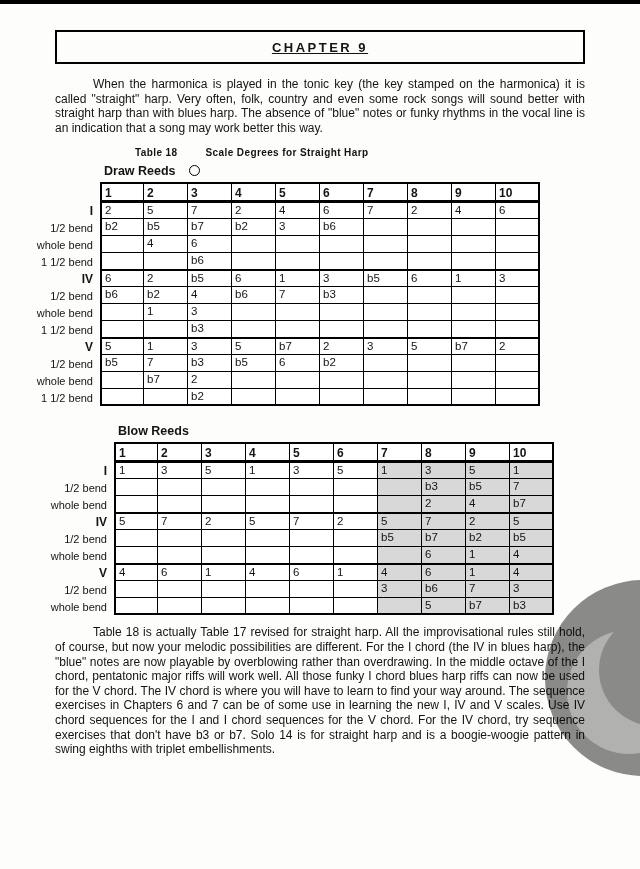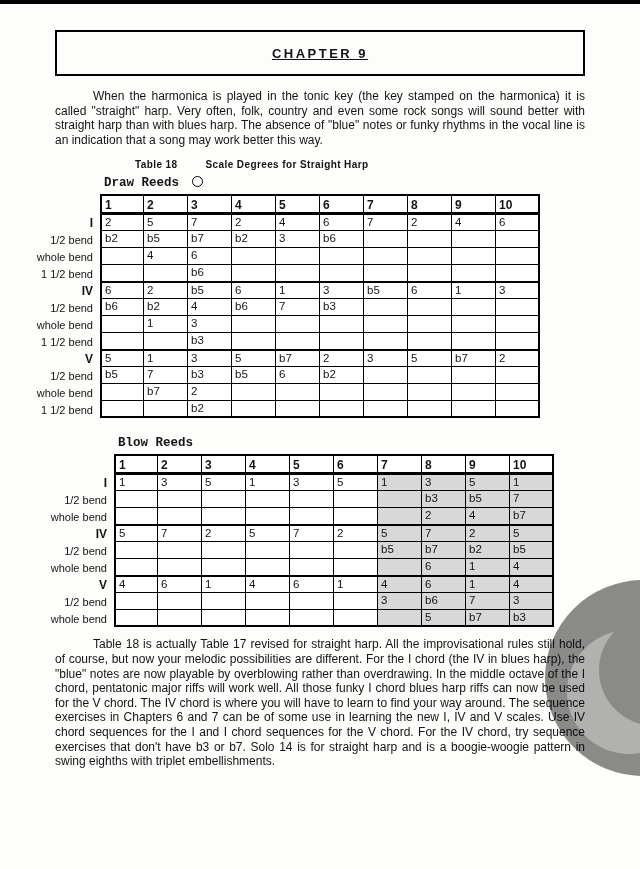--- a/index.html
+++ b/index.html
@@ -5,21 +5,21 @@
   * { margin:0; padding:0; box-sizing:border-box; }
   html,body { background:#e8e8e8; }
   body { font-family:"Liberation Sans", sans-serif; color:#141414; }
   .page {
     position:relative; width:640px; height:869px; background:#fdfdfb;
     overflow:hidden; margin:0 auto;
   }
   .scan-strip { position:absolute; top:0; left:0; width:640px; height:4px; background:#000; }
 
   .chapter-box {
-    margin:30px 55px 0 55px; height:46px; border:2px solid #000;
+    margin:30px 55px 0 55px; height:34px; border:2px solid #000;
     display:flex; align-items:center; justify-content:center;
   }
   .chapter-box span {
     font-weight:bold; font-size:13px; letter-spacing:2.5px; text-decoration:underline;
   }
   .title-box {
     margin:8px 55px 0 55px; height:44px; border:3px solid #0a0a0a;
     display:flex; align-items:center; justify-content:center;
   }
   .title-box span {
@@ -27,21 +27,21 @@
   }
 
   .para {
     margin:13px 55px 0 55px; font-size:12px; line-height:14.6px;
     text-align:justify; text-indent:38px;
   }
 
   .table-heading { margin:12px 0 0 135px; font-size:10px; font-weight:bold; letter-spacing:.4px; }
   .table-heading .tnum { margin-right:28px; }
 
-  .reed-label { margin:6px 0 2px 104px; font-size:12.5px; font-weight:bold; height:16px;font-family:Liberation Mono, monospace; }
+  .reed-label { margin:6px 0 2px 104px; font-size:12.5px; font-weight:bold; height:16px; }
   .hole-circle {
     display:inline-block; width:11px; height:11px; border:1.5px solid #000;
     border-radius:50%; margin-left:13px; vertical-align:-1px;
   }
 
   .degree-table { margin-left:4px; }
   .trow { display:flex; }
   .rlabel {
     width:96px; font-size:11px; text-align:right; padding:3px 7px 0 0;
     white-space:nowrap;

